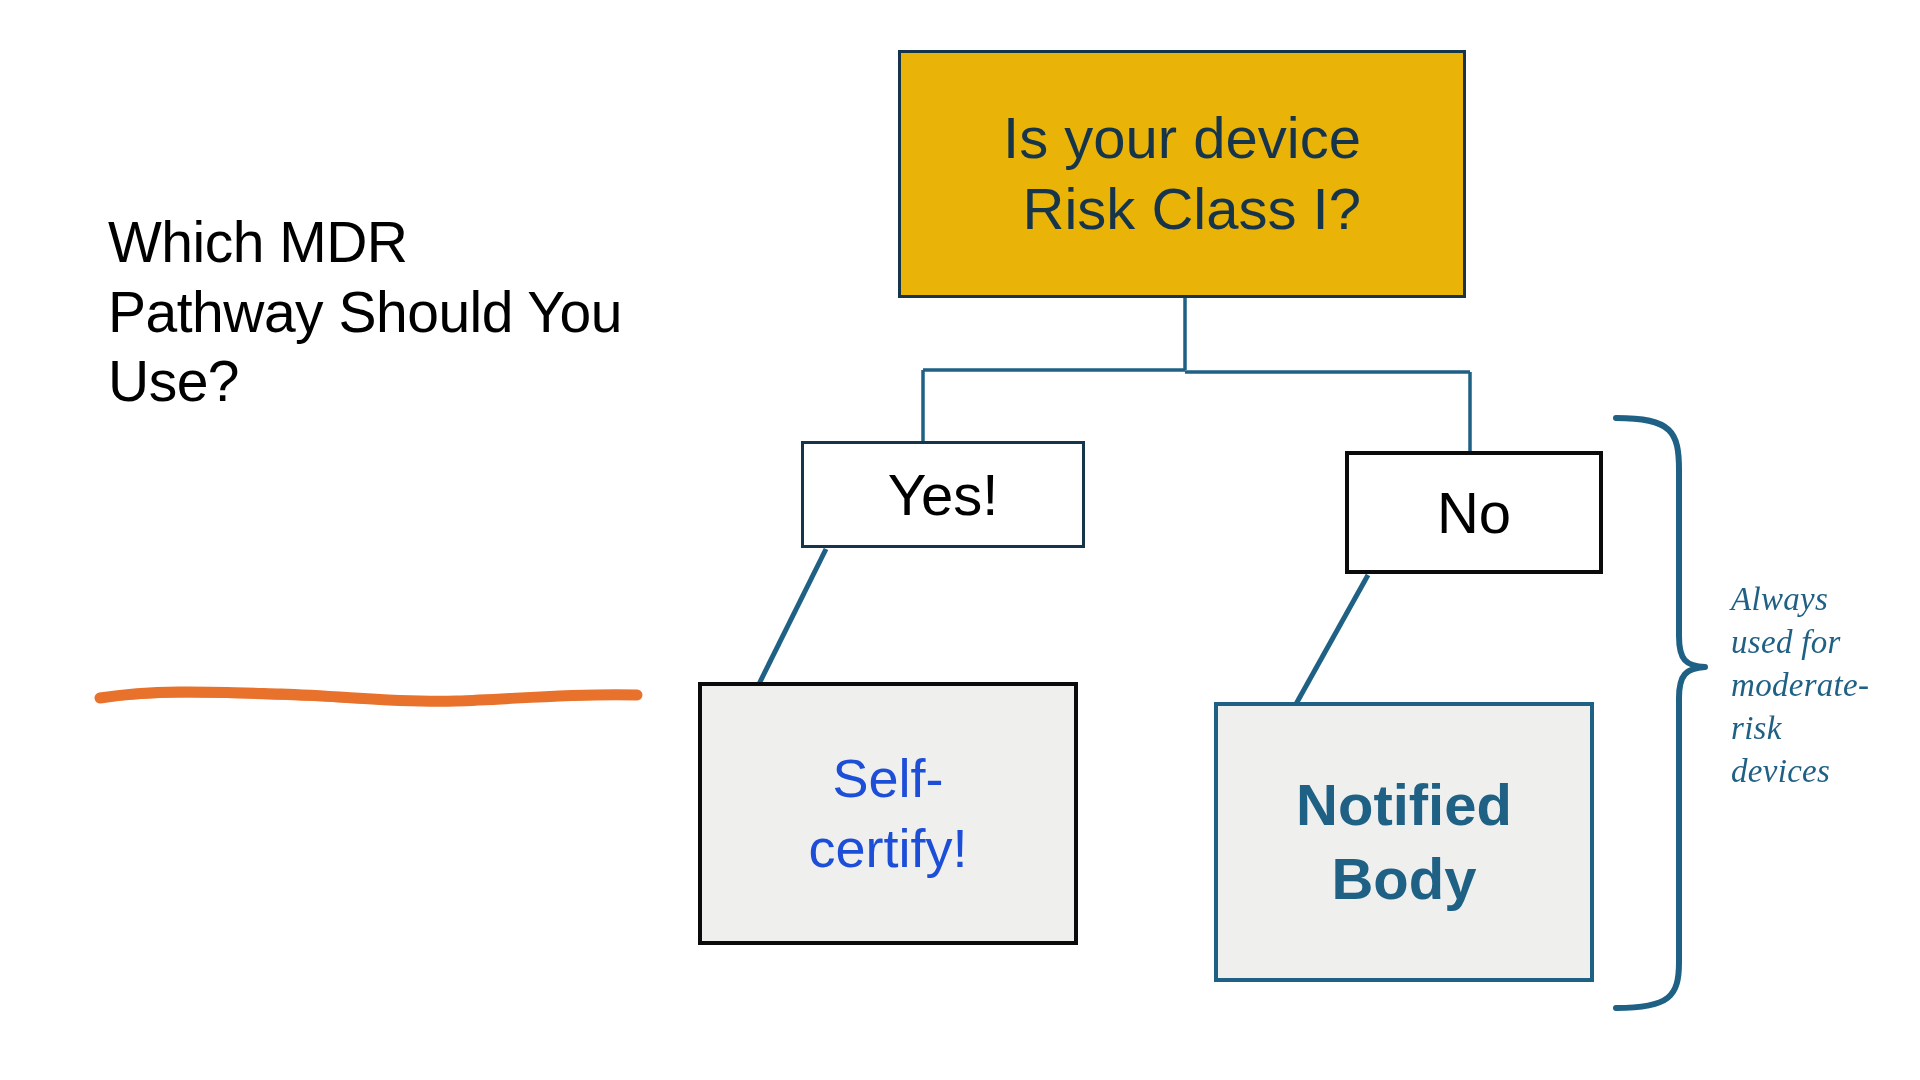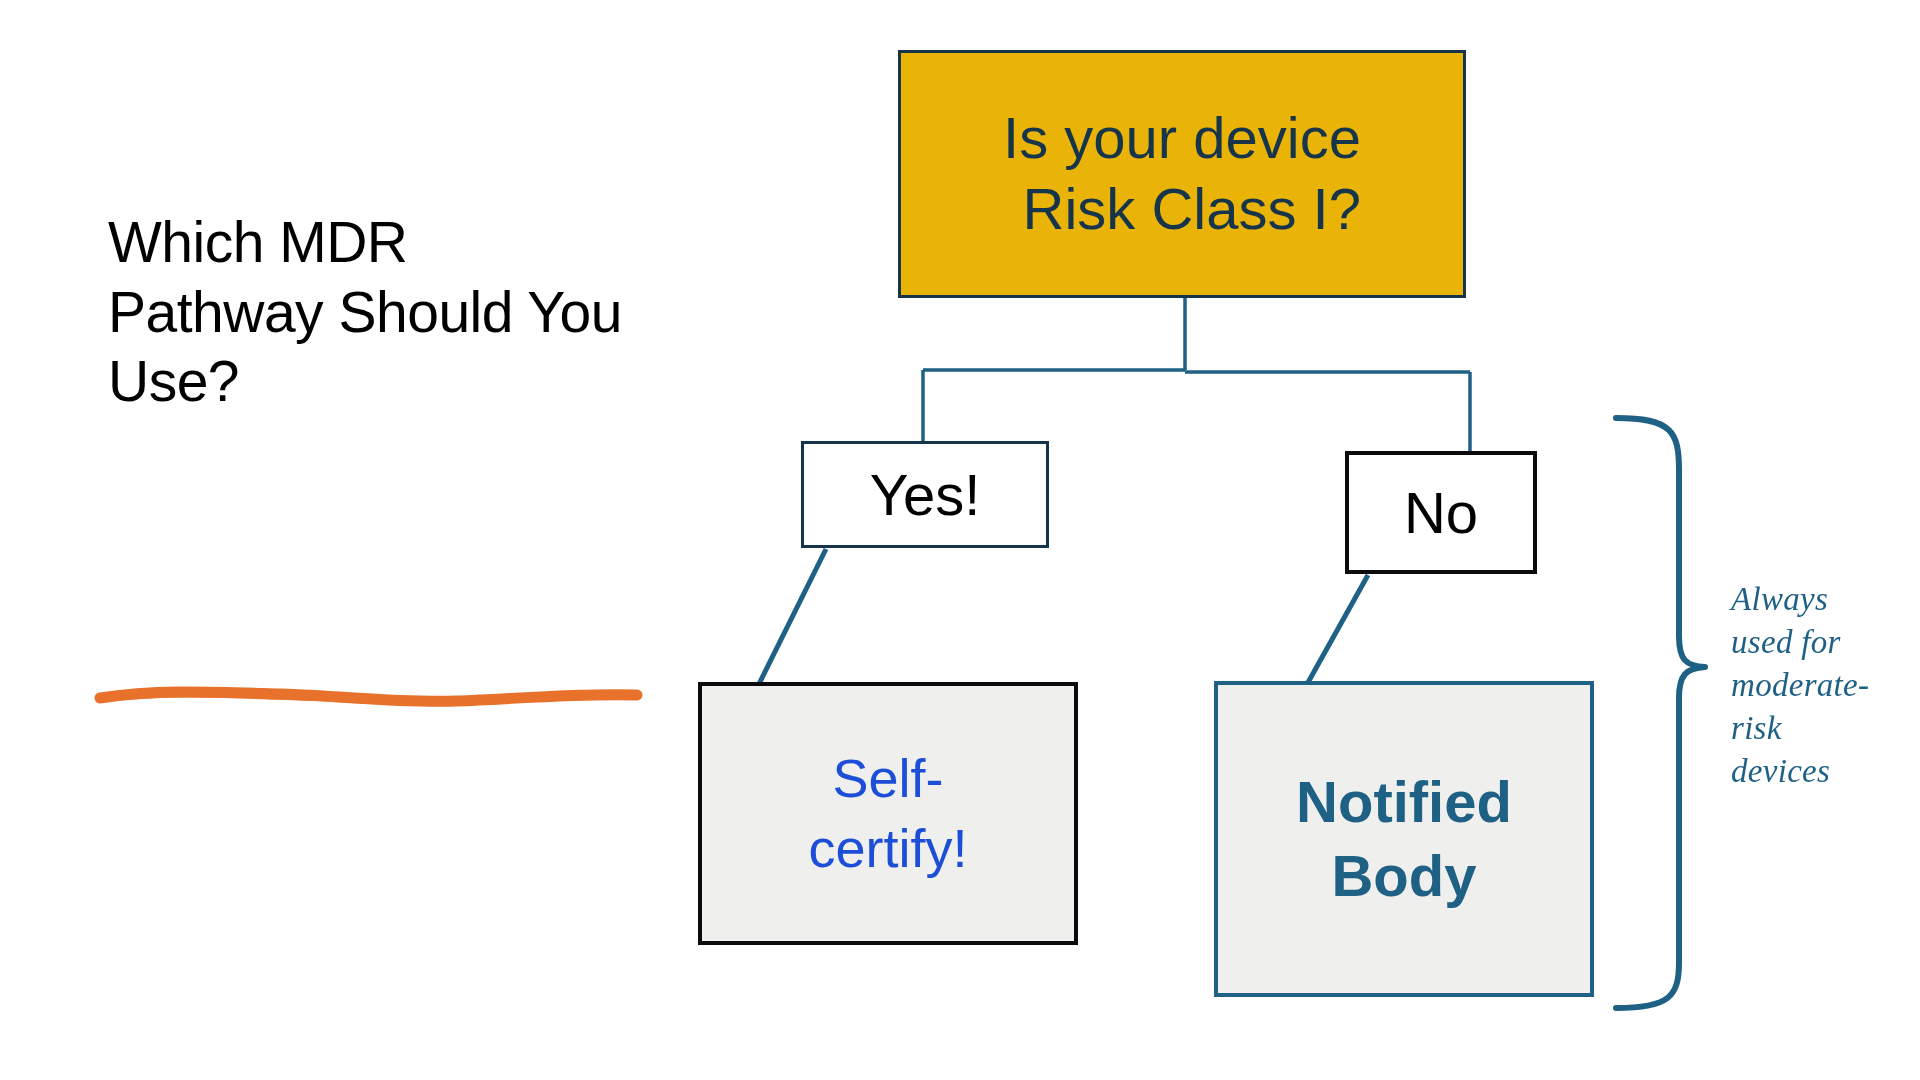--- a/index.html
+++ b/index.html
@@ -83,37 +83,37 @@
     line-height: 1.22;
     color: #16354b;
     font-weight: 400;
     white-space: pre-line;
   }
 
   
   #node-yes {
     left: 801px;
     top: 441px;
-    width: 248px;
+    width: 284px;
     height: 107px;
     border: 3px solid #16354b;
     background: #ffffff;
   }
   #node-yes .node-text {
     font-size: 58px;
     line-height: 1.0;
     color: #000000;
     font-weight: 400;
   }
 
   
   #node-no {
     left: 1345px;
     top: 451px;
-    width: 192px;
+    width: 258px;
     height: 123px;
     border: 4px solid #0b0b0b;
     background: #ffffff;
   }
   #node-no .node-text {
     font-size: 58px;
     line-height: 1.0;
     color: #000000;
     font-weight: 400;
   }
@@ -131,23 +131,23 @@
     font-size: 54px;
     line-height: 1.28;
     color: #1d4ed8;
     font-weight: 400;
     white-space: pre-line;
   }
 
   
   #node-notified-body {
     left: 1214px;
-    top: 681px;
+    top: 702px;
     width: 380px;
-    height: 316px;
+    height: 280px;
     border: 4px solid #1f6085;
     background: #efefee;
   }
   #node-notified-body .node-text {
     font-size: 58px;
     line-height: 1.28;
     color: #1f6085;
     font-weight: 700;
     white-space: pre-line;
   }

